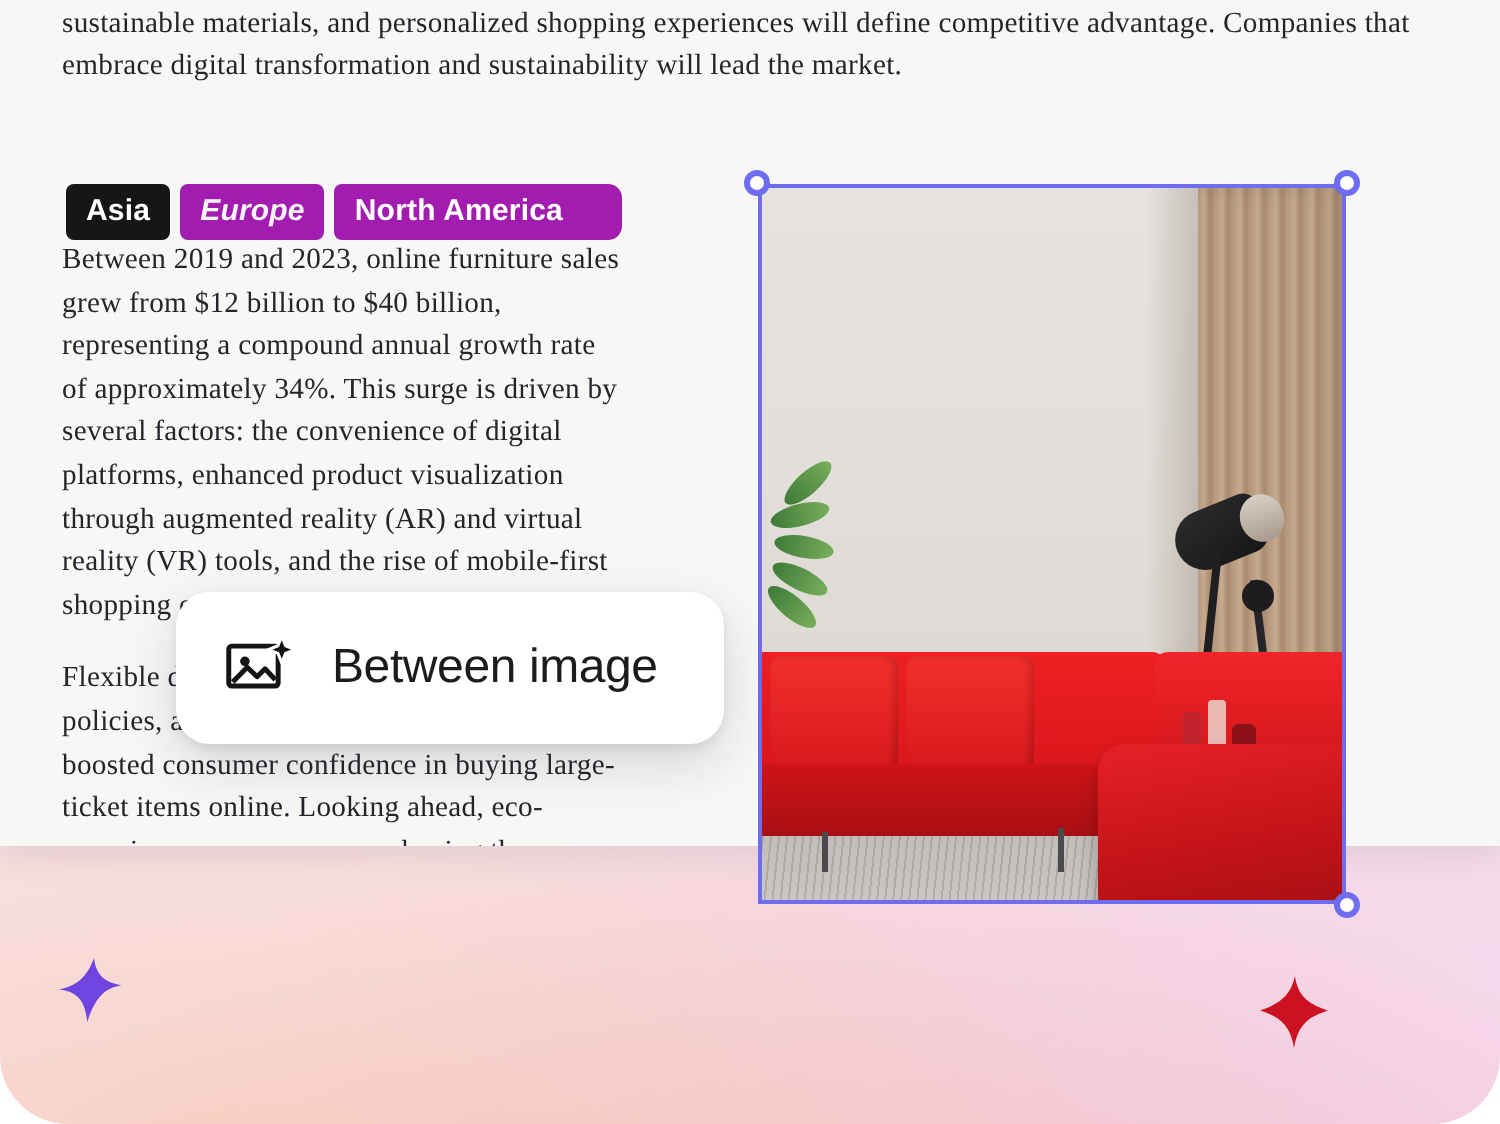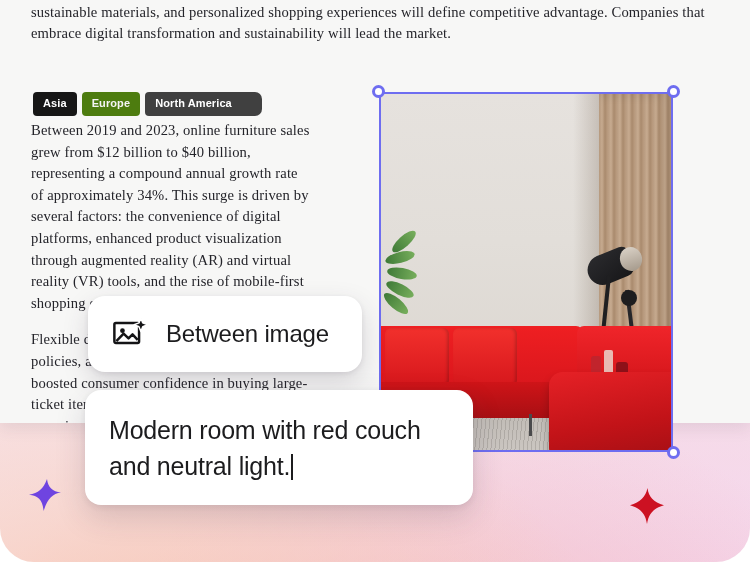--- a/index.html
+++ b/index.html
@@ -65,32 +65,32 @@
     position: absolute;
     left: 33px;
     top: 98px;
     display: flex;
     align-items: center;
     gap: 5px;
   }
 
   .tab {
     font-family: "Liberation Sans", sans-serif;
-    font-size: 11px;
+    font-size: 15px;
     font-weight: 700;
     line-height: 1;
     padding: 6px 10px 7px 10px;
     border-radius: 4px;
     color: #ffffff;
     white-space: nowrap;
     letter-spacing: 0.1px;
   }
   .tab.asia   { background: #161616; border-radius: 4px; }
-  .tab.europe { background: #4d7c0f; color: #f4f4f4; border-radius: 4px; }
-  .tab.na     { background: #404040; border-radius: 4px 7px 7px 4px; padding-right: 30px; text-align: right; }
+  .tab.europe { background: #a21caf; color: #f4f4f4; border-radius: 4px; font-style: italic; }
+  .tab.na     { background: #a21caf; border-radius: 4px 7px 7px 4px; padding-right: 30px; text-align: right; }
 
   
   #body-col {
     position: absolute;
     left: 31px;
     top: 126px;
     width: 282px;
   }
   #body-col p { margin-bottom: 15px; }
 
@@ -346,23 +346,20 @@
         <rect x="2.5" y="8.5" width="26" height="21" rx="1.6" stroke="#141416" stroke-width="2.6"></rect>
         <circle cx="11" cy="16.5" r="2.5" fill="#141416"></circle>
         <path d="M4.6 27.4 L12.2 19.6 L17.4 24.6 L21.6 20.4 L27 26.2" stroke="#141416" stroke-width="2.6" stroke-linejoin="round" fill="none"></path>
         <path d="M30.4 3.2 L32.4 8.3 L37.5 10.3 L32.4 12.3 L30.4 17.4
                  L28.4 12.3 L23.3 10.3 L28.4 8.3 Z" fill="#141416" stroke="#ffffff" stroke-width="1.6" stroke-linejoin="round"></path>
       </svg>
     </span>
     <span class="label">Between image</span>
   </div>
 
-  <div id="prompt-card">
-    <div id="prompt-text"><span>Modern room with red couch and neutral light.</span><span class="caret"></span></div>
-  </div>
 
   <span class="sparkle" id="sparkle-purple">
     <svg width="34" height="34" viewBox="0 0 34 34" aria-hidden="true">
       <path d="M19 1 C20 9.5 24.5 13.5 33 14.6 C24.5 15.8 19.8 20.4 15.6 33
                C14.6 21.8 10.2 17.6 1 16.8 C10.2 15.2 15.4 10.8 19 1 Z" fill="#6f44e0"></path>
     </svg>
   </span>
 
   <span class="sparkle" id="sparkle-red">
     <svg width="38" height="38" viewBox="0 0 38 38" aria-hidden="true">

